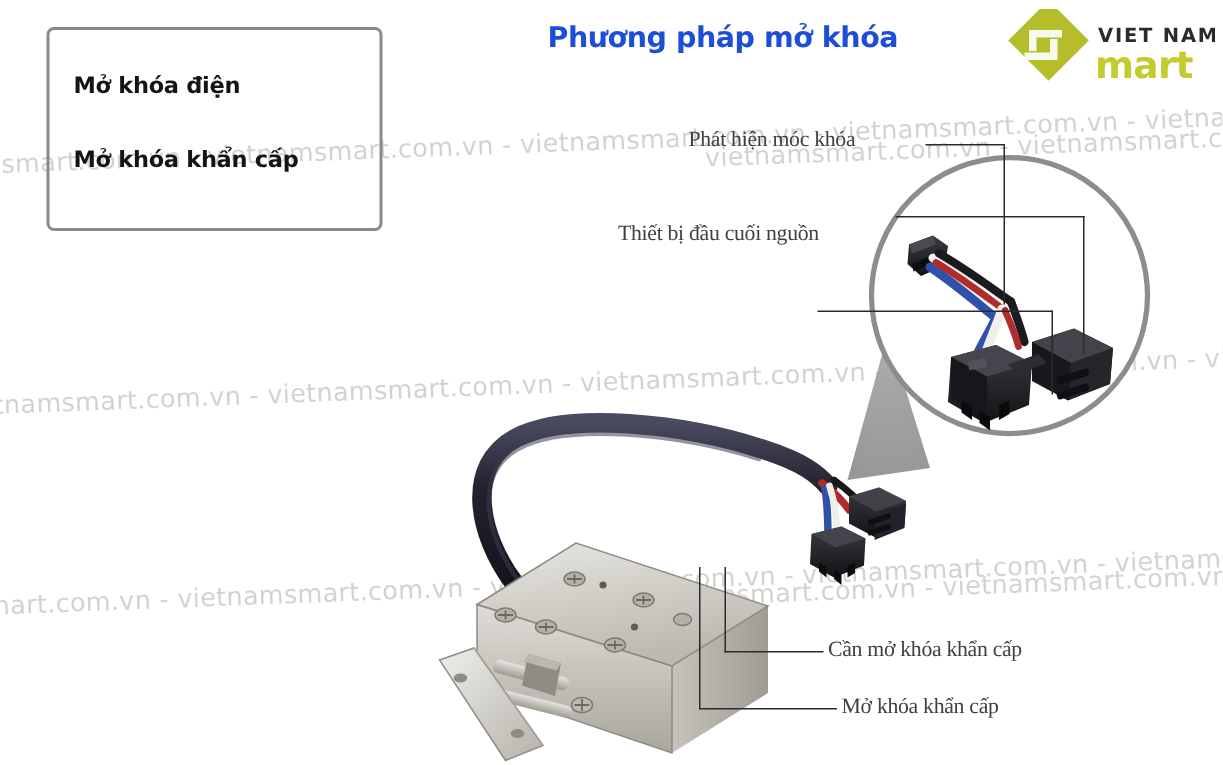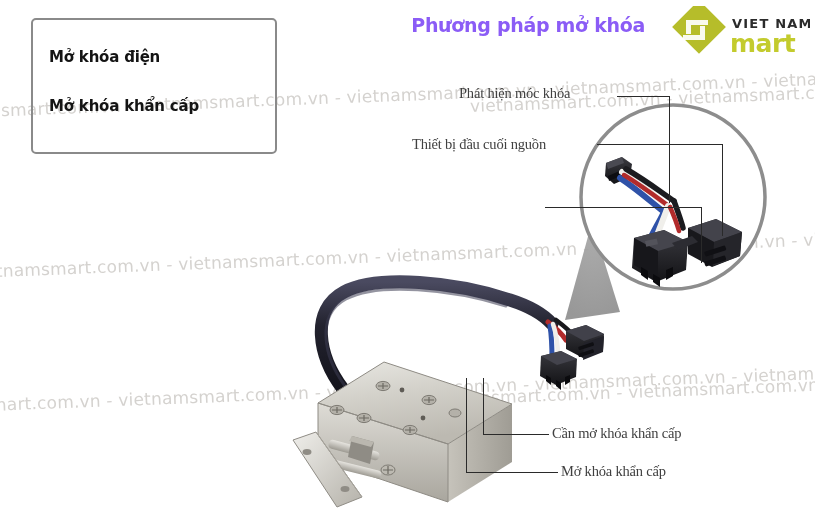--- a/index.html
+++ b/index.html
@@ -20,57 +20,57 @@
     color:#c9c6c2;
     font-family:"DejaVu Sans","Liberation Sans",sans-serif;
     font-size:17px;
     letter-spacing:.2px;
     opacity:.78;
     transform-origin:left center;
   }
 
   
   .legend-box{
-    position:absolute;left:31px;top:18px;width:246px;height:136px;
+    position:absolute;left:31px;top:18px;width:224px;height:136px;
     border:2px solid #8a8a8a;border-radius:5px;background:transparent;
     box-sizing:border-box;z-index:20;
   }
   .legend-item{
     position:absolute;left:16px;
     font-size:15px;font-weight:bold;color:#141414;
     font-family:"DejaVu Sans","Liberation Sans",sans-serif;
     letter-spacing:-0.2px;
   }
   .legend-item.i0{top:28px;}
   .legend-item.i1{top:77px;}
 
   
   .page-title{
     position:absolute;left:365px;top:14px;width:280px;
-    text-align:right;
-    font-size:19px;font-weight:bold;color:#8b5cf6;
+    text-align:left;
+    font-size:19px;font-weight:bold;color:#1d4ed8;
     font-family:"DejaVu Sans","Liberation Sans",sans-serif;
     letter-spacing:-0.3px;
     z-index:20;
   }
 
   
   .logo{position:absolute;left:650px;top:6px;width:160px;height:56px;z-index:25;}
 
   
   .callout{
     position:absolute;
     font-size:14.5px;color:#404040;
     font-family:Liberation Serif, serif;
     white-space:nowrap;
     z-index:22;
     letter-spacing:-0.2px;
   }
   .c-top1{left:459px;top:85px;}
-  .c-top2{left:412px;top:136px;text-align:center;}
+  .c-top2{left:412px;top:148px;text-align:center;}
   .c-top3{left:381px;top:197px;}
   .c-bot1{left:552px;top:425px;text-align:center;}
   .c-bot2{left:561px;top:463px;}
 
   .leader{position:absolute;z-index:21;}
   .lh{height:0;border-top:1.4px solid #2a2a2a;}
   .lv{width:0;border-left:1.4px solid #2a2a2a;}
 
   
   .art{position:absolute;left:0;top:0;z-index:10;}

